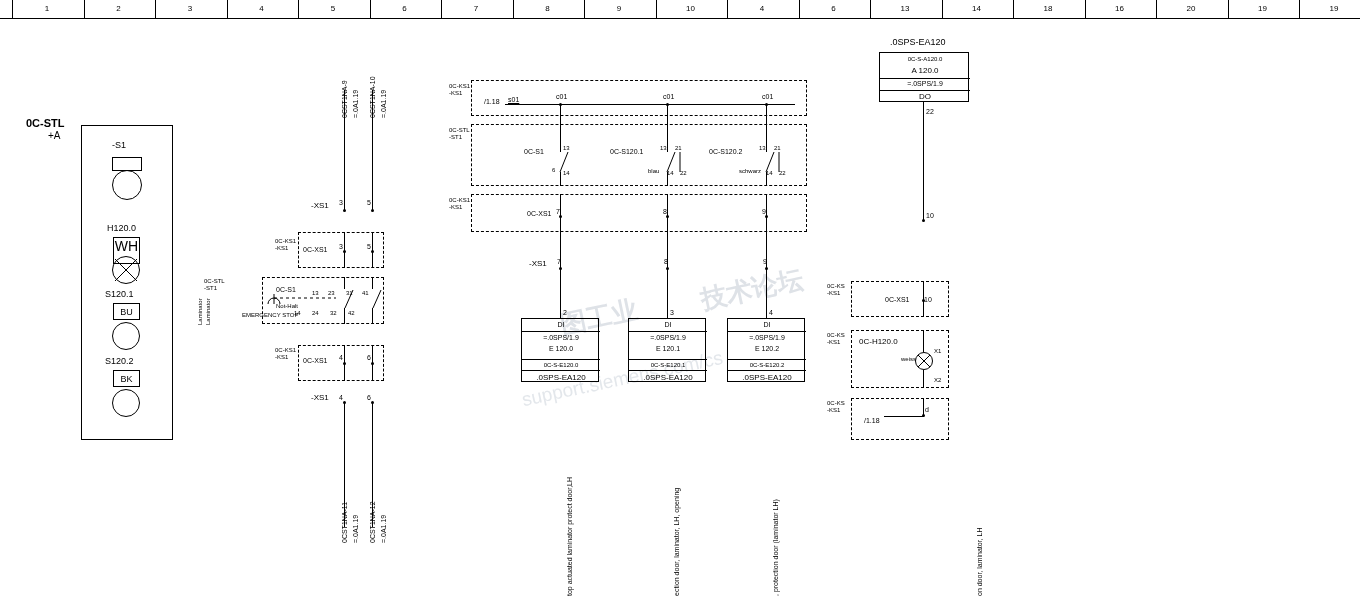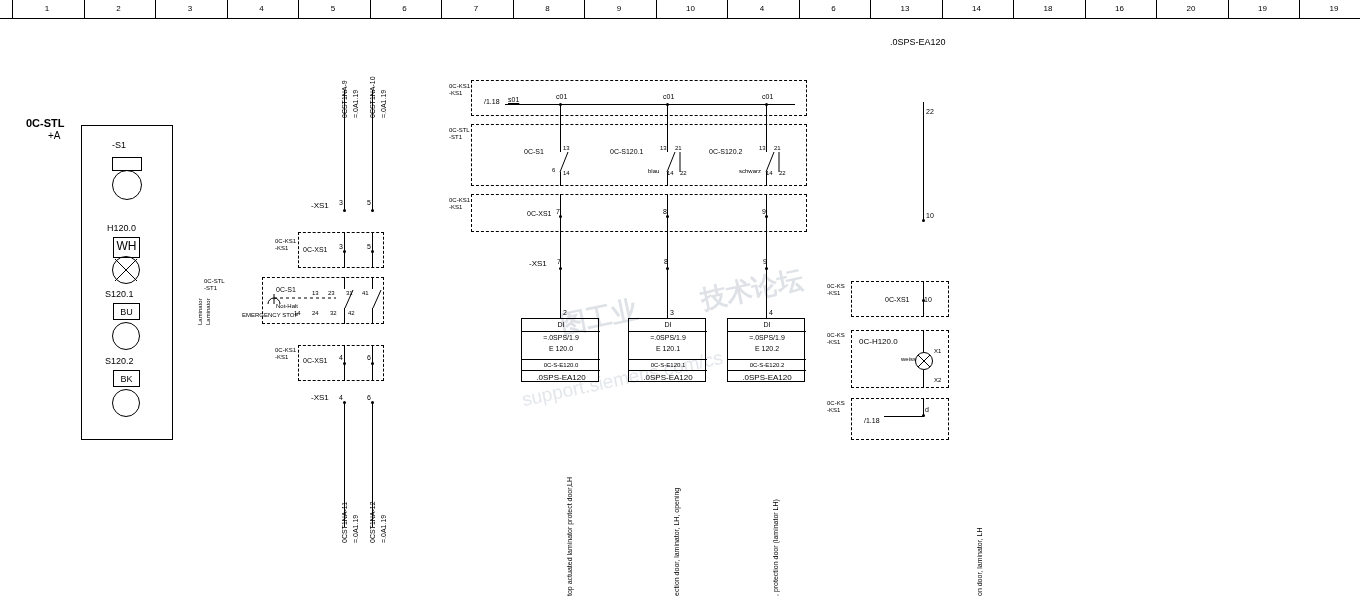--- a/index.html
+++ b/index.html
@@ -81,21 +81,21 @@
 
   <div class="txt s11" style="left:26px;top:118px;font-weight:bold;">0C-STL</div>
   <div class="txt s10" style="left:48px;top:131px;">+A</div>
   <div class="box" style="left:81px;top:125px;width:92px;height:315px;"></div>
 
   <div class="txt s9" style="left:112px;top:141px;">-S1</div>
   <div class="box" style="left:112px;top:157px;width:30px;height:14px;"></div>
   <div class="circ" style="left:112px;top:170px;width:30px;height:30px;"></div>
 
   <div class="txt s9" style="left:107px;top:224px;">H120.0</div>
-  <div class="sq" style="left:113px;top:237px;width:27px;height:21px;font-size:12px;line-height:17px;">WH</div>
+  <div class="sq" style="left:113px;top:237px;width:27px;height:27px;font-size:14px;line-height:17px;">WH</div>
   <div class="circ" style="left:112px;top:256px;width:28px;height:28px;">
     <svg width="26" height="26" style="display:block">
         <line x1="2" y1="2" x2="24" y2="24" stroke="#000" stroke-width="1"></line>
         <line x1="24" y1="2" x2="2" y2="24" stroke="#000" stroke-width="1"></line>
       </svg>
   </div>
 
   <div class="txt s9" style="left:105px;top:290px;">S120.1</div>
   <div class="sq" style="left:113px;top:303px;width:27px;height:17px;font-size:9px;line-height:17px;">BU</div>
   <div class="circ" style="left:112px;top:322px;width:28px;height:28px;"></div>
@@ -316,20 +316,28 @@
     <div class="ctr" style="position:absolute;left:0;top:43px;width:78px;font-size:6px;">0C-S-E120.2</div>
     <div style="position:absolute;left:0;top:51px;width:78px;height:1px;background:#000;"></div>
     <div class="ctr" style="position:absolute;left:0;top:54px;width:78px;font-size:8px;">.0SPS-EA120</div>
   </div>
 
   <div class="txt s7 rot" style="left:566px;top:596px;">top actuated laminator protect door,LH</div>
   <div class="txt s7 rot" style="left:673px;top:596px;">ection door, laminator, LH, opening</div>
   <div class="txt s7 rot" style="left:772px;top:596px;">, protection door (laminator LH)</div>
 
   <div class="txt s9" style="left:890px;top:38px;">.0SPS-EA120</div>
+  <div class="box" style="left:879px;top:52px;width:90px;height:50px;">
+    <div class="ctr" style="position:absolute;left:0;top:3px;width:90px;font-size:6px;">0C-S-A120.0</div>
+    <div class="ctr" style="position:absolute;left:0;top:13px;width:90px;font-size:8px;">A 120.0</div>
+    <div style="position:absolute;left:0;top:25px;width:90px;height:1px;background:#000;"></div>
+    <div class="ctr" style="position:absolute;left:0;top:27px;width:90px;font-size:7px;">=.0SPS/1.9</div>
+    <div style="position:absolute;left:0;top:37px;width:90px;height:1px;background:#000;"></div>
+    <div class="ctr" style="position:absolute;left:0;top:39px;width:90px;font-size:8px;">DO</div>
+  </div>
   <div class="ln vl" style="left:923px;top:102px;height:118px;"></div>
   <div class="txt s7" style="left:926px;top:108px;">22</div>
   <div class="txt s7" style="left:926px;top:212px;">10</div>
   <div class="dot" style="left:922px;top:219px;"></div>
 
   <div class="dbox" style="left:851px;top:281px;width:98px;height:36px;"></div>
   <div class="txt s6" style="left:827px;top:283px;">0C-KS</div>
   <div class="txt s6" style="left:827px;top:290px;">-KS1</div>
   <div class="txt s7" style="left:885px;top:296px;">0C-XS1</div>
   <div class="txt s7" style="left:924px;top:296px;">10</div>

